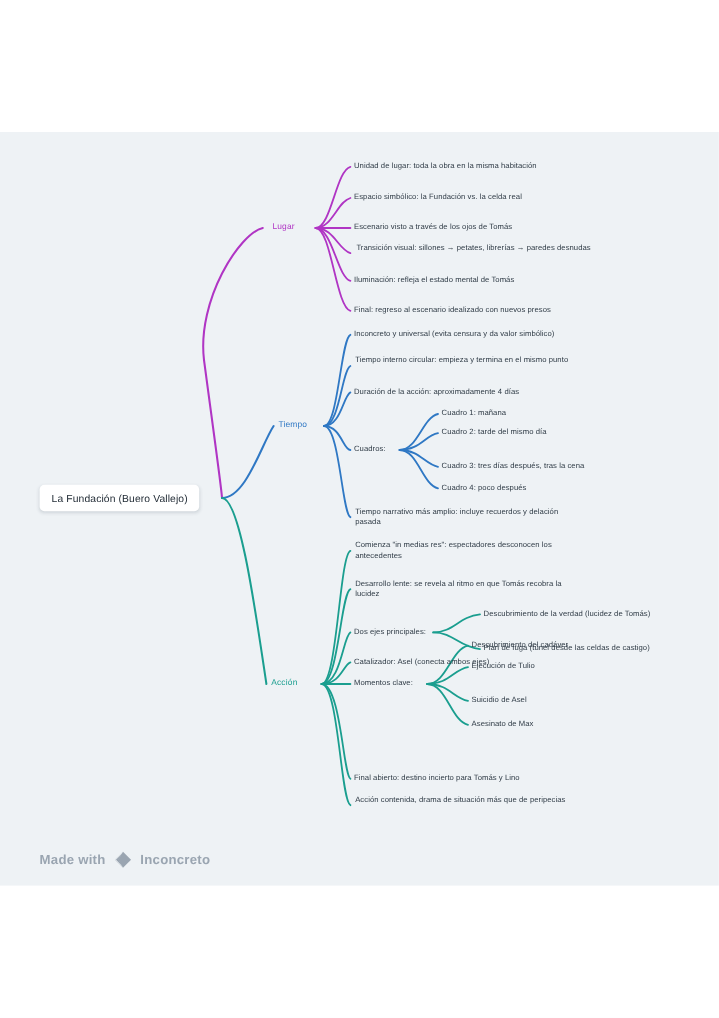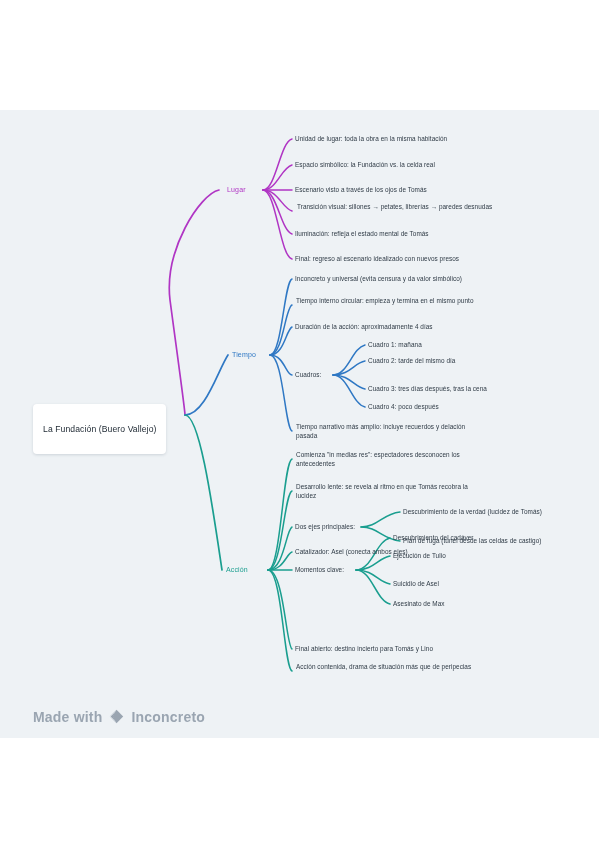--- a/index.html
+++ b/index.html
@@ -21,39 +21,39 @@
     line-height:8.6px;
     color:#2e3a45;
     letter-spacing:0.05px;
     white-space:pre-line;
   }
   .root-node{
     position:absolute;
     background:#ffffff;
     border-radius:4px;
     box-shadow:0 1px 3px rgba(40,55,75,0.16);
-    padding:20px 10px;
+    padding:6px 10px;
     font-size:8.6px;
     color:#222c36;
     letter-spacing:0.1px;
     white-space:nowrap;
   }
   .branch-label{
     position:absolute;
     font-size:7px;
     letter-spacing:0.15px;
     white-space:nowrap;
   }
   .bl-lugar{color:#b035c4;}
   .bl-tiempo{color:#2f78c4;}
   .bl-accion{color:#1a9e8f;}
   .footer{
     position:absolute;left:33px;top:598px;
     display:flex;align-items:center;gap:6px;
-    color:#9aa5b1;font-size:14px;font-weight:bold;letter-spacing:0.2px;
+    color:#9aa5b1;font-size:11px;font-weight:bold;letter-spacing:0.2px;
   }
   .wlogo{
     display:inline-flex;align-items:center;justify-content:center;
     width:17px;height:17px;
   }
 </style>
 </head>
 <body>
 
 <div id="page">

